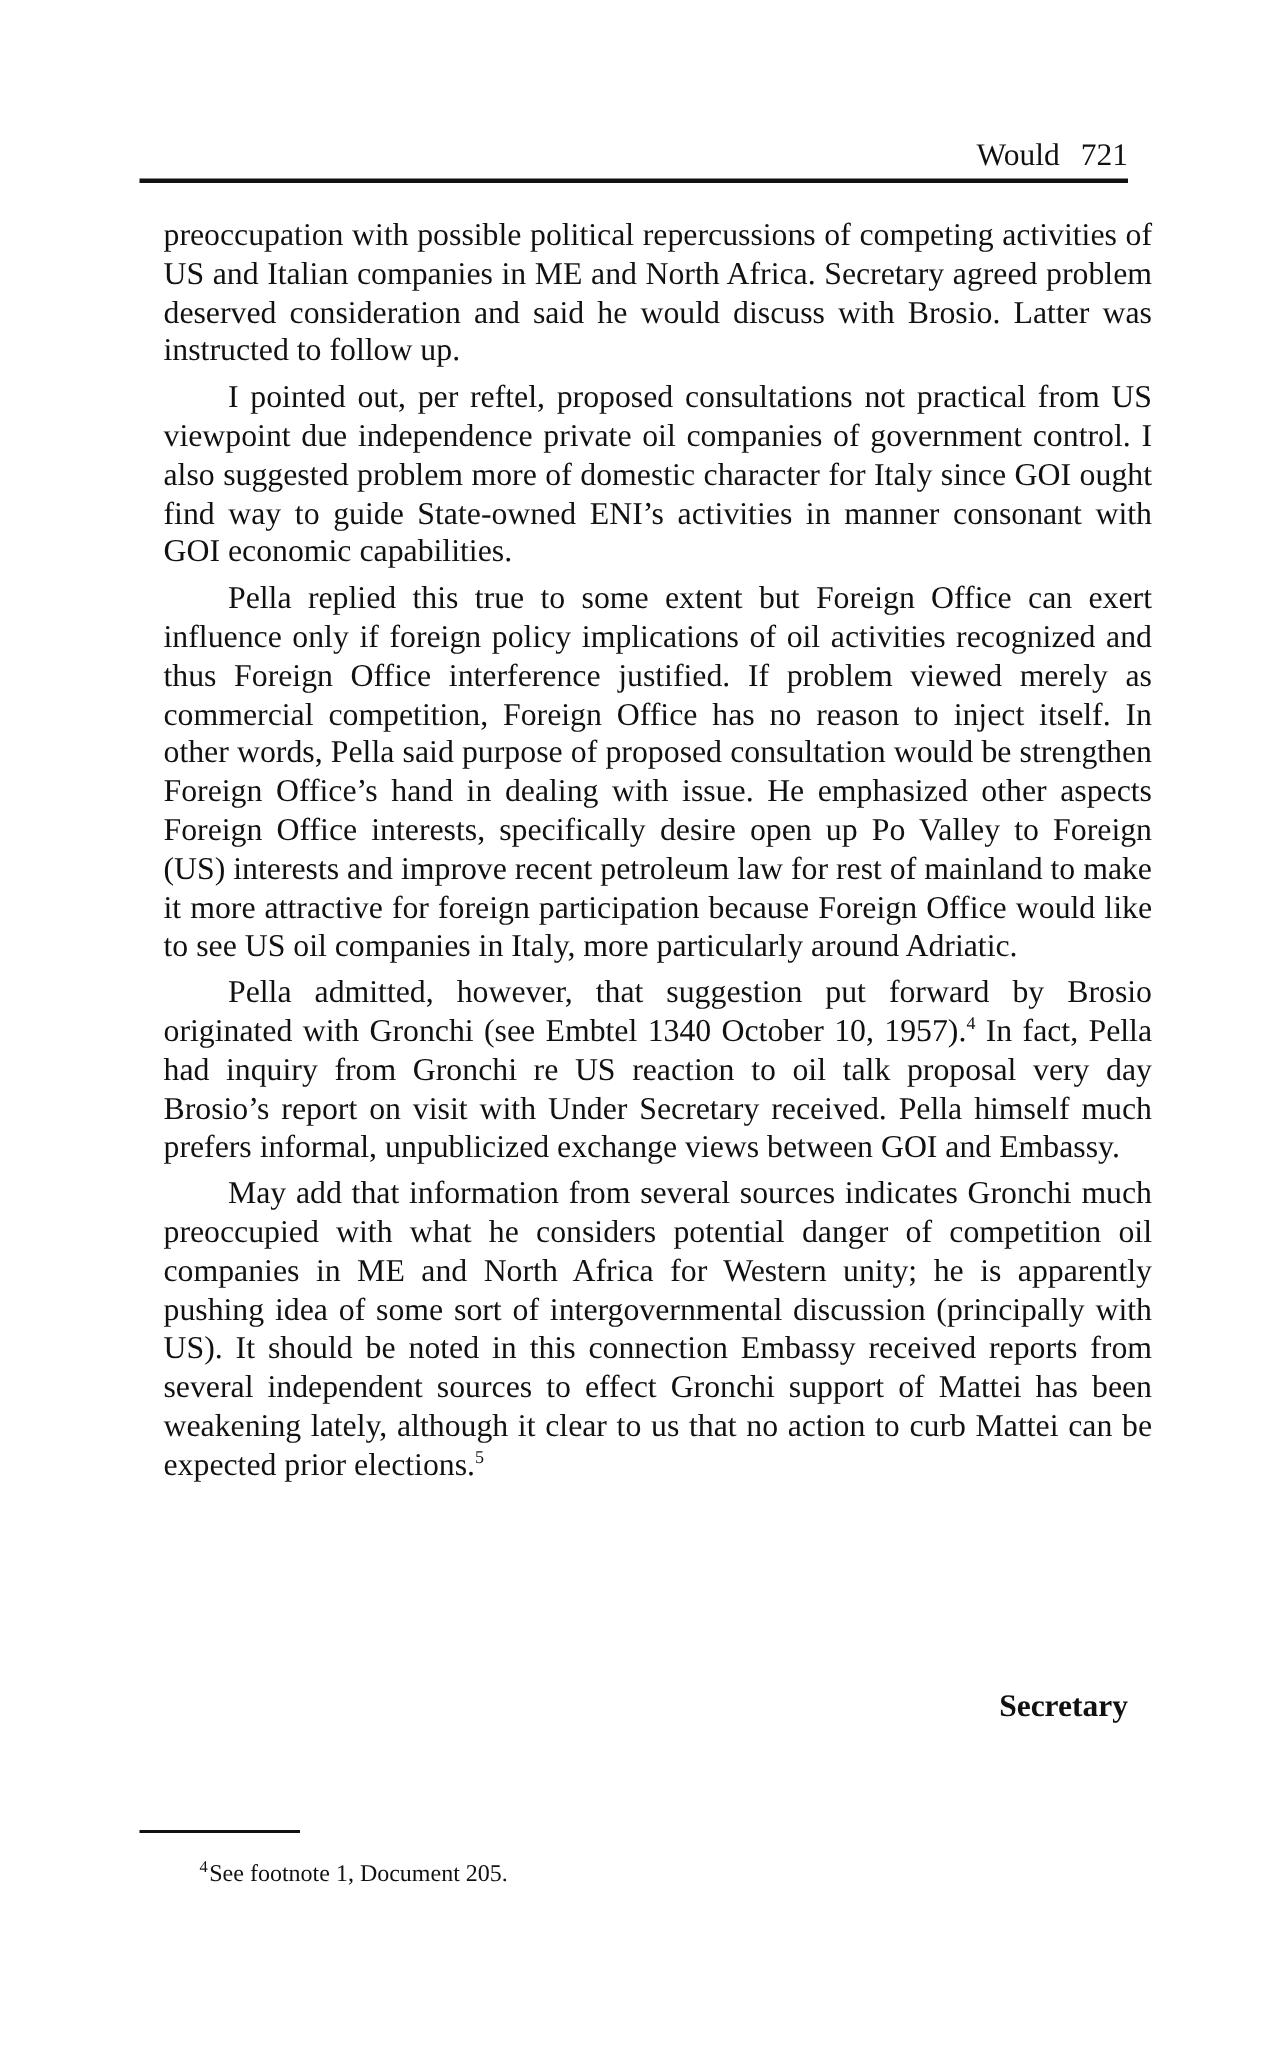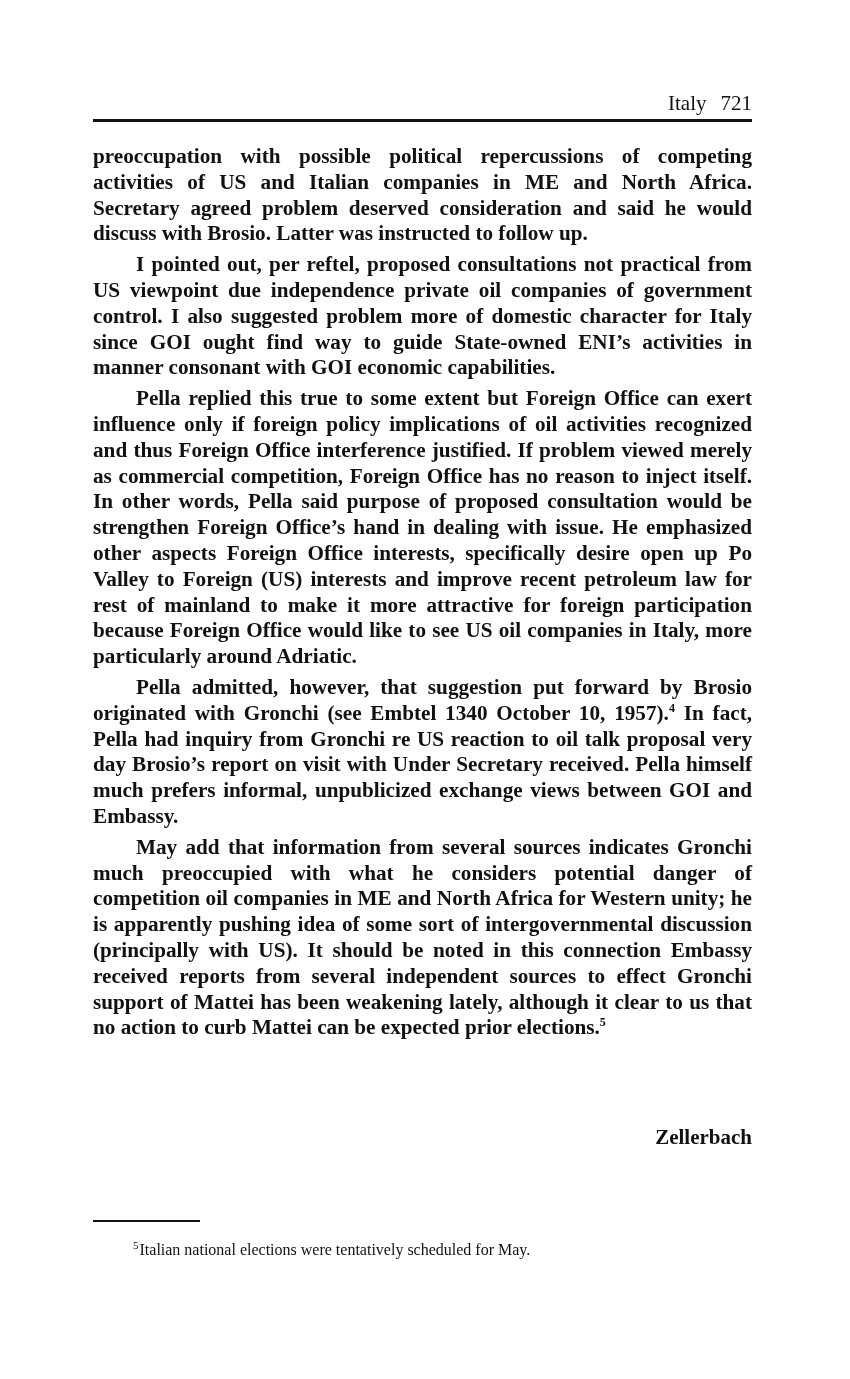--- a/index.html
+++ b/index.html
@@ -37,27 +37,26 @@
     position: absolute;
     top: 119px;
     left: 0;
     width: 659px;
     height: 3px;
     background: #111111;
   }
   .body-text {
     position: absolute;
     top: 144px;
-    left: 0;
+    left: 16px;
     width: 659px;
     font-size: 21.2px;
     line-height: 25.8px;
     text-align: justify;
     hyphens: manual;
-    font-weight: bold;
   }
   .body-text p {
     margin: 0 0 5px 0;
     text-indent: 0;
   }
   .body-text p.indent {
     text-indent: 43px;
   }
   sup {
     font-size: 12px;
@@ -96,33 +95,33 @@
     vertical-align: 6px;
     margin-right: 1px;
   }
 </style>
 </head>
 <body>
 
 <div class="page">
 
   <div class="running-head">
-    <span>Italy</span><span class="sep"></span><span>721</span>
+    <span>Would</span><span class="sep"></span><span>721</span>
   </div>
   <div class="head-rule"></div>
 
   <div class="body-text">
     <p>preoccupation with possible political repercussions of competing activities of US and Italian companies in ME and North Africa. Secretary agreed problem deserved consideration and said he would discuss with Brosio. Latter was instructed to follow up.</p>
     <p class="indent">I pointed out, per reftel, proposed consultations not practical from US viewpoint due independence private oil companies of government control. I also suggested problem more of domestic character for Italy since GOI ought find way to guide State-owned ENI’s activities in manner consonant with GOI economic capabilities.</p>
     <p class="indent">Pella replied this true to some extent but Foreign Office can exert influence only if foreign policy implications of oil activities recognized and thus Foreign Office interference justified. If problem viewed merely as commercial competition, Foreign Office has no reason to inject itself. In other words, Pella said purpose of proposed consultation would be strengthen Foreign Office’s hand in dealing with issue. He emphasized other aspects Foreign Office interests, specifically desire open up Po Valley to Foreign (US) interests and improve recent petroleum law for rest of mainland to make it more attractive for foreign participation because Foreign Office would like to see US oil companies in Italy, more particularly around Adriatic.</p>
     <p class="indent"><span>Pella admitted, however, that suggestion put forward by Brosio originated with Gronchi (see Embtel 1340 October 10, 1957).</span><sup>4</sup><span> In fact, Pella had inquiry from Gronchi re US reaction to oil talk proposal very day Brosio’s report on visit with Under Secretary received. Pella himself much prefers informal, unpublicized exchange views between GOI and Embassy.</span></p>
     <p class="indent"><span>May add that information from several sources indicates Gronchi much preoccupied with what he considers potential danger of competition oil companies in ME and North Africa for Western unity; he is apparently pushing idea of some sort of intergovernmental discussion (principally with US). It should be noted in this connection Embassy received reports from several independent sources to effect Gronchi support of Mattei has been weakening lately, although it clear to us that no action to curb Mattei can be expected prior elections.</span><sup>5</sup><span></span></p>
   </div>
 
-  <div class="signature">Zellerbach</div>
+  <div class="signature">Secretary</div>
 
   <div class="fn-rule"></div>
 
   <div class="footnotes">
-    <div><sup>5</sup><span>Italian national elections were tentatively scheduled for May.</span></div>
+    <div><sup>4</sup><span>See footnote 1, Document 205.</span></div>
   </div>
 
 </div>
 
 </body></html>

